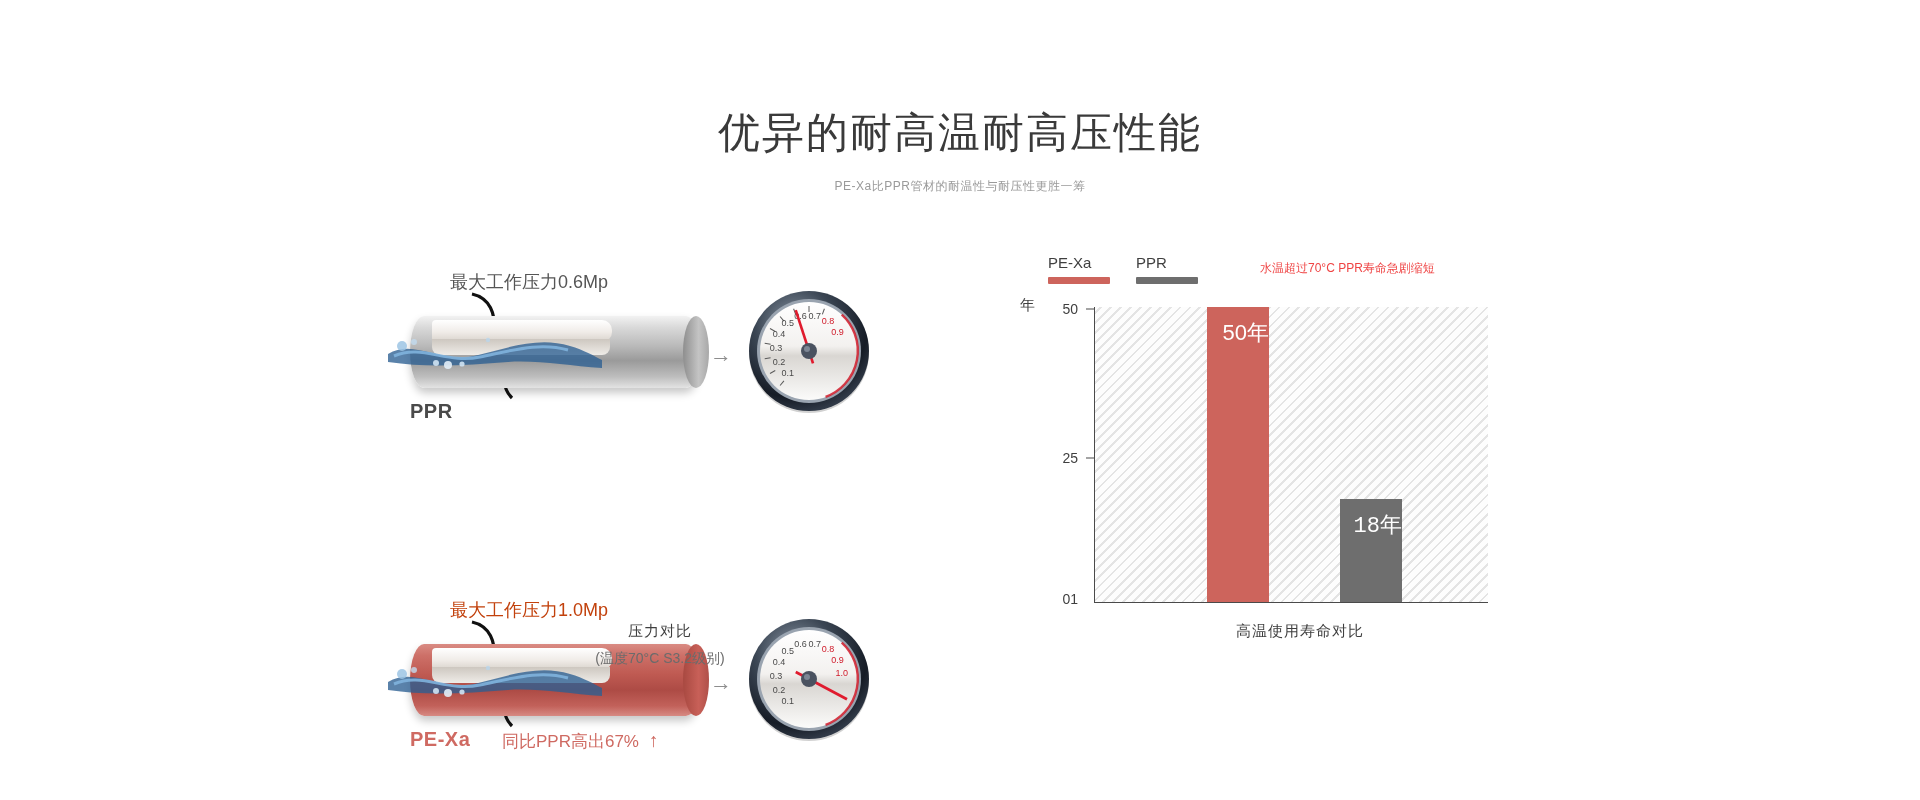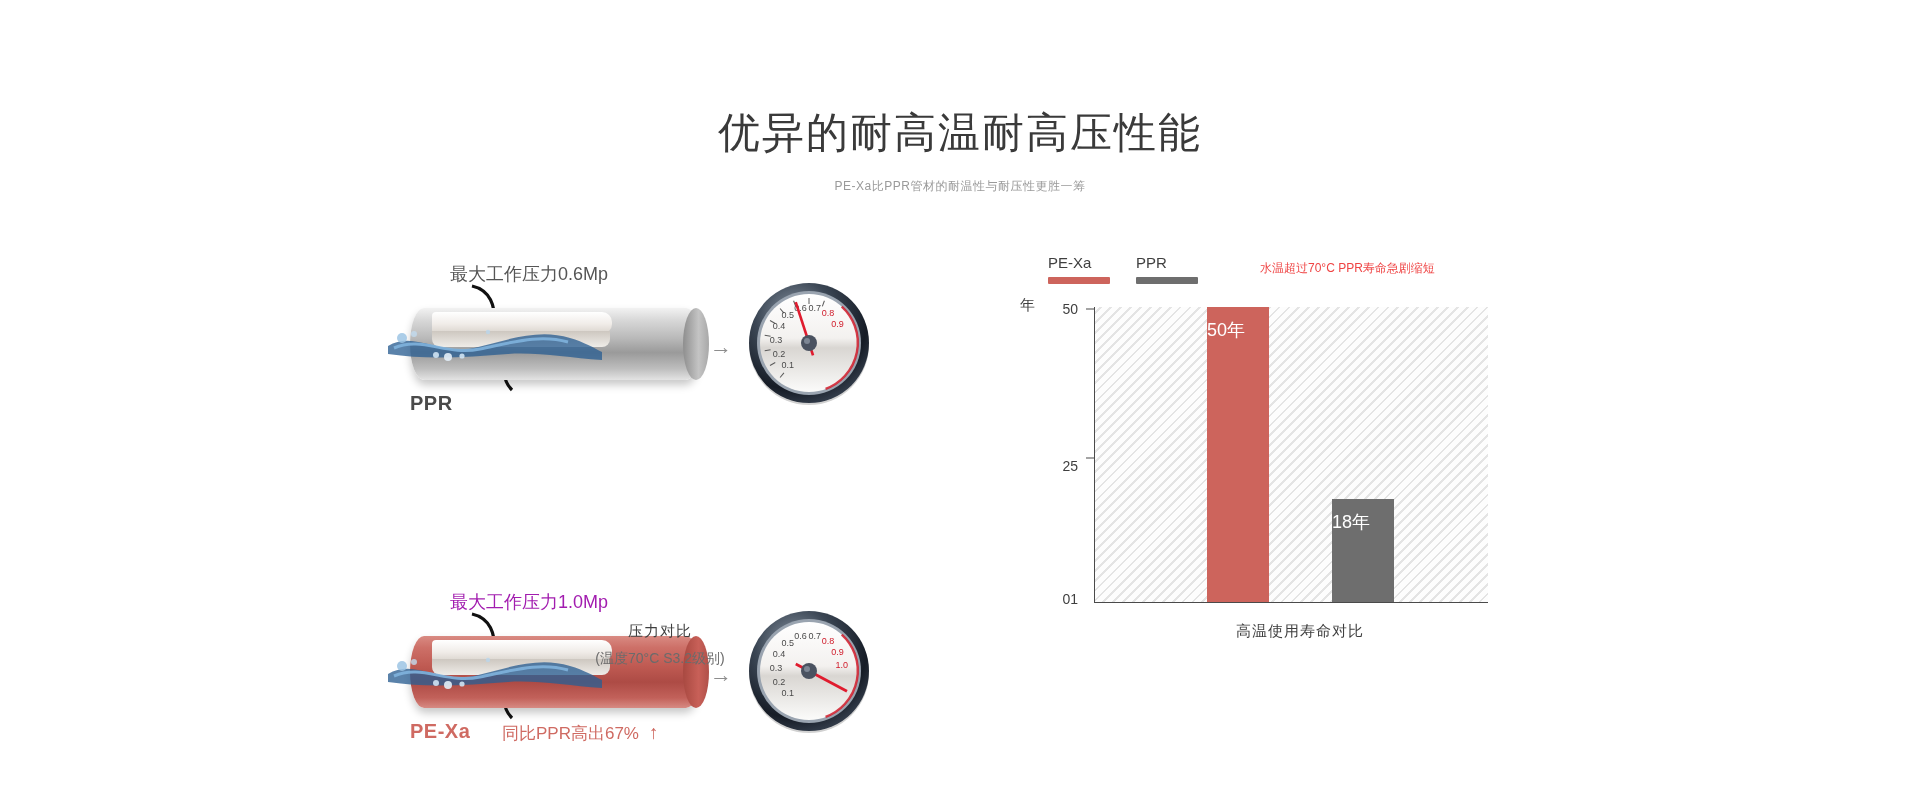--- a/index.html
+++ b/index.html
@@ -16,31 +16,31 @@
   .header { position:absolute; top:110px; left:0; width:1920px; text-align:center; }
   .main-title {
     font-size: 42px; color:#3a3a3a; letter-spacing:2px; font-weight:400;
     line-height:1.1; margin:0;
   }
   .sub-title {
     margin-top:22px; font-size:12px; color:#9a9a9a; letter-spacing:.5px; font-weight:400;
   }
 
   
-  .left-panel { position:absolute; left:380px; top:270px; width:560px; height:420px;text-decoration:underline; }
+  .left-panel { position:absolute; left:380px; top:278px; width:560px; height:420px;text-decoration:underline; }
 
   .pipe-row { position:relative; height:150px; }
   .pipe-row.ppr  { top:0px; }
   .pipe-row.pexa { top:178px; }
 
   .press-label {
     position:absolute; left:70px; top:-8px;
     font-size:18px; color:#555; white-space:nowrap;
   }
-  .press-label.red { color:#a21caf; }
+  .press-label.red { color:#c2410c; }
 
   
   .pipe {
     position:absolute; left:30px; top:38px; width:290px; height:72px;
     border-radius: 14px / 36px;
   }
   .pipe.gray {
     background: linear-gradient(to bottom,
       #f2f2f2 0%, #d9d9d9 16%, #b9b9b9 42%, #9a9a9a 62%, #bdbdbd 84%, #e3e3e3 100%);
     box-shadow: 0 5px 9px rgba(0,0,0,.22);
@@ -122,21 +122,21 @@
     background-color:#fdfdfd;
     background-image: repeating-linear-gradient(
       -45deg, rgba(0,0,0,0) 0px, rgba(0,0,0,0) 5px,
       #e4e4e4 5px, #e4e4e4 7px);
     border-left:1px solid #4a4a4a;
     border-bottom:1px solid #4a4a4a;
   }
   .bar { position:absolute; bottom:0; width:62px; }
   .bar-label {
     position:absolute; left:0; right:0; top:11px;
-    text-align:left; color:#ffffff; font-size:18px;
+    text-align:right; color:#ffffff; font-size:22px;
   }
 
   .right-caption { left:1020px; top:622px; width:560px; }
 </style>
 </head>
 <body>
 
 <div id="page">
 
   <div class="header">
@@ -335,31 +335,31 @@
     </div>
 
     <div class="note">水温超过70°C PPR寿命急剧缩短</div>
 
     <div class="plot-wrap">
 
       <div class="y-unit">年</div>
 
       <div class="y-ticks">
         <div class="y-tick" style="top:2px;">50</div>
-        <div class="y-tick" style="top:151px;margin-top:8px;">25</div>
+        <div class="y-tick" style="top:151px;">25</div>
         <div class="y-tick" style="top:292px;">01</div>
       </div>
       <div class="tick-mark" style="top:2px;"></div>
       <div class="tick-mark" style="top:151px;"></div>
 
       <div class="plot-area">
         <div class="bar" style="left:112px; height:100%; background:#cd645c;">
           <div class="bar-label">50年</div>
         </div>
-        <div class="bar" style="left:237px; height:35%; background:#6e6e6e;">
+        <div class="bar" style="left:245px; height:35%; background:#6e6e6e;font-family:Liberation Mono, monospace;">
           <div class="bar-label">18年</div>
         </div>
       </div>
     </div>
   </div>
 
   <div class="caption right-caption">
     <div class="c-main">高温使用寿命对比</div>
   </div>
 

